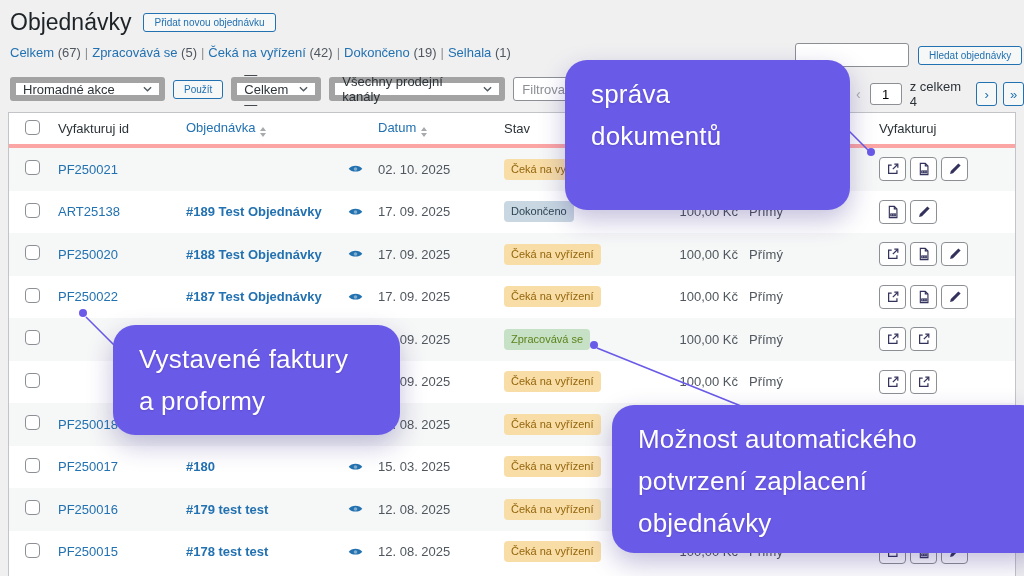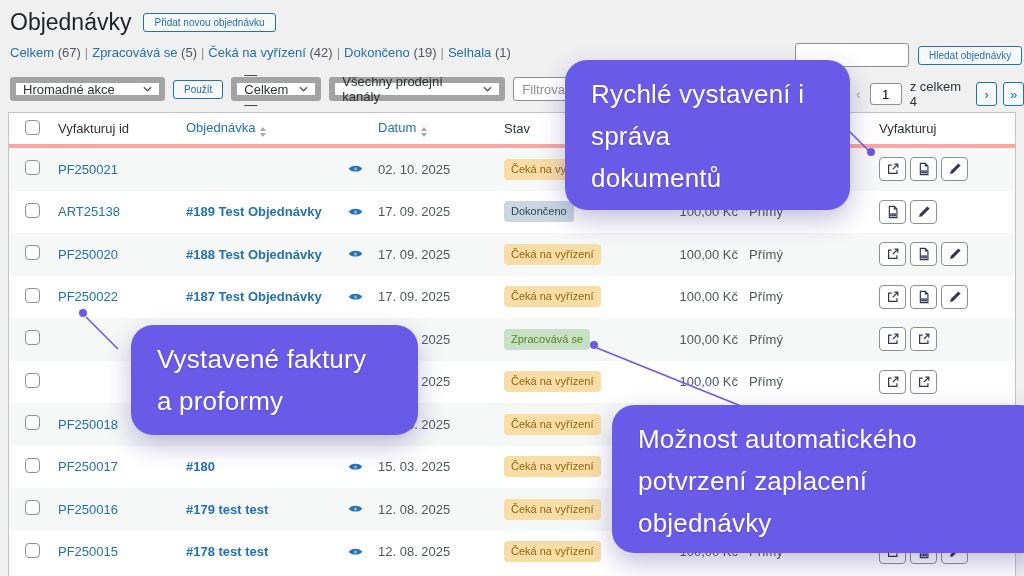--- a/index.html
+++ b/index.html
@@ -480,25 +480,24 @@
     <line x1="848" y1="130" x2="868" y2="150" stroke="#6a5ae8" stroke-width="1.6"></line>
     <circle cx="871" cy="152" r="4" fill="#6a5ae8"></circle>
     <line x1="118" y1="349" x2="86" y2="317" stroke="#6a5ae8" stroke-width="1.6"></line>
     <circle cx="83" cy="313" r="4" fill="#6a5ae8"></circle>
     <line x1="741" y1="406" x2="597" y2="348" stroke="#6a5ae8" stroke-width="1.6"></line>
     <circle cx="594" cy="345" r="4" fill="#6a5ae8"></circle>
   </svg>
 
 <div id="callouts">
     <div class="callout" style="left: 565px; top: 60px; width: 285px; height: 150px; background: rgb(106, 90, 232);">
-      <div class="cline">Rychlé vystavení i</div>
       <div class="cline">správa</div>
       <div class="cline">dokumentů</div>
     </div>
-    <div class="callout" style="left: 113px; top: 325px; width: 287px; height: 110px; background: rgb(106, 90, 232); margin-left: 18px;">
+    <div class="callout" style="left: 113px; top: 325px; width: 287px; height: 110px; background: rgb(106, 90, 232);">
       <div class="cline">Vystavené faktury</div>
       <div class="cline">a proformy</div>
     </div>
     <div class="callout" style="left: 612px; top: 405px; width: 431px; height: 148px; background: rgb(106, 90, 232);">
       <div class="cline">Možnost automatického</div>
       <div class="cline">potvrzení zaplacení</div>
       <div class="cline">objednávky</div>
     </div>
   </div>
 

